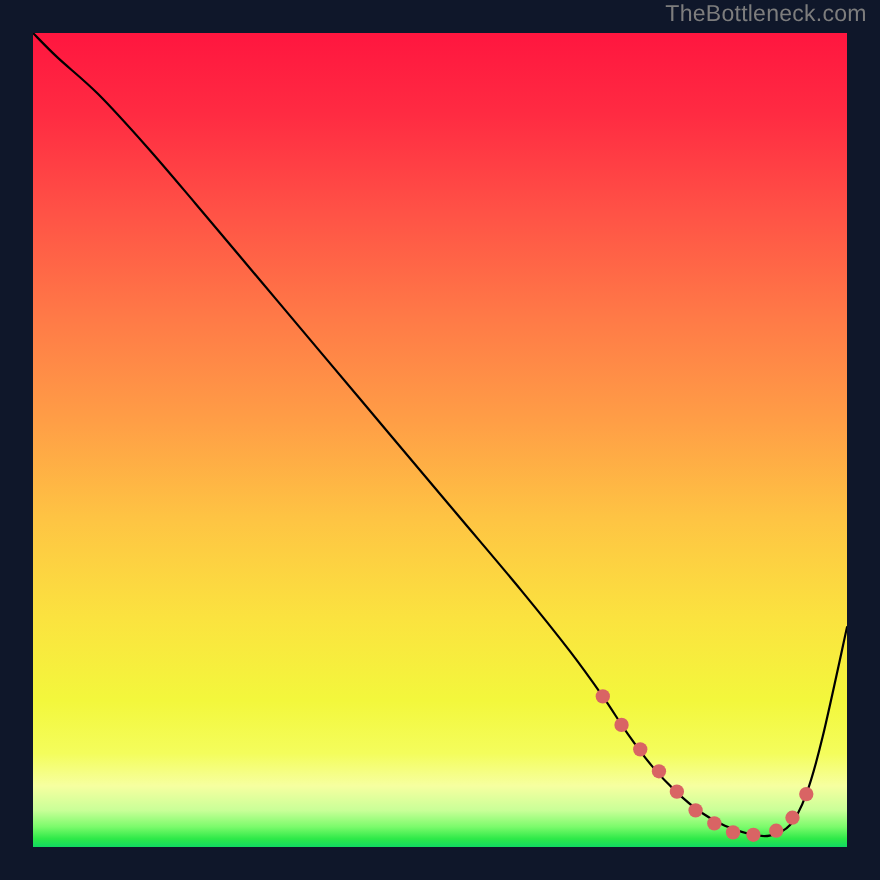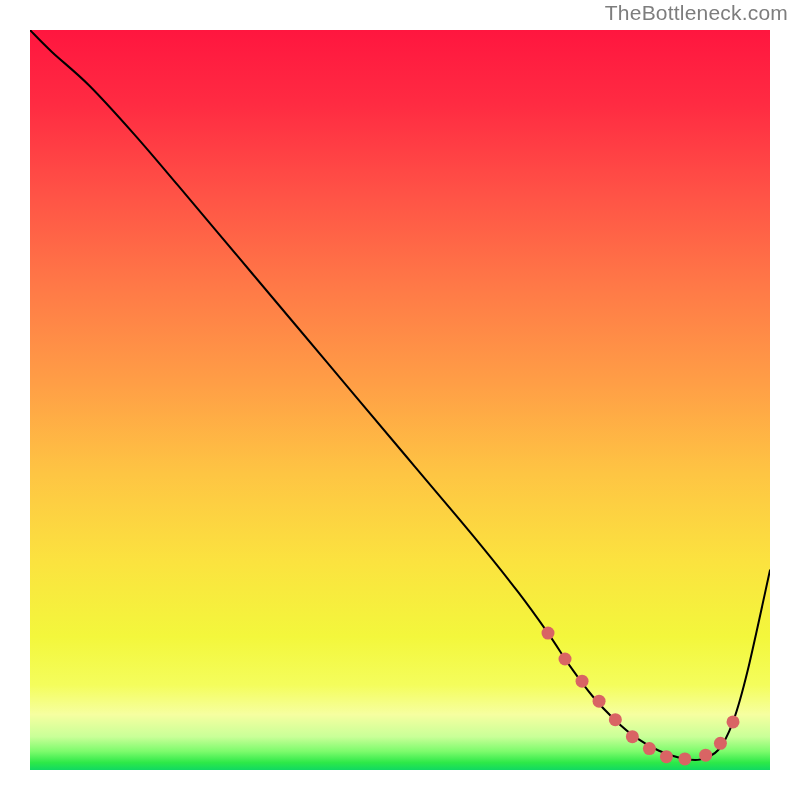--- a/index.html
+++ b/index.html
@@ -10,21 +10,21 @@
     background: #000;
     overflow: hidden;
     font-family: Arial, Helvetica, sans-serif;
   }
   .frame {
     position: absolute;
     left: 0;
     top: 0;
     width: 800px;
     height: 800px;
-    background: #ffffff;
+    background: #0f172a;
   }
   .plot {
     position: absolute;
     left: 30px;
     top: 30px;
     width: 740px;
     height: 740px;
     overflow: hidden;
   }
   .gradient {

